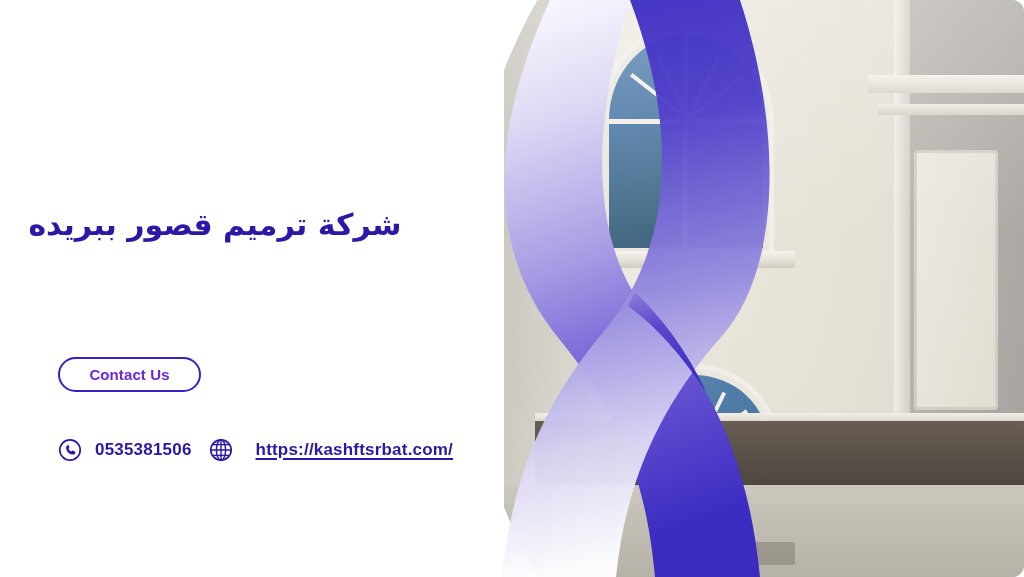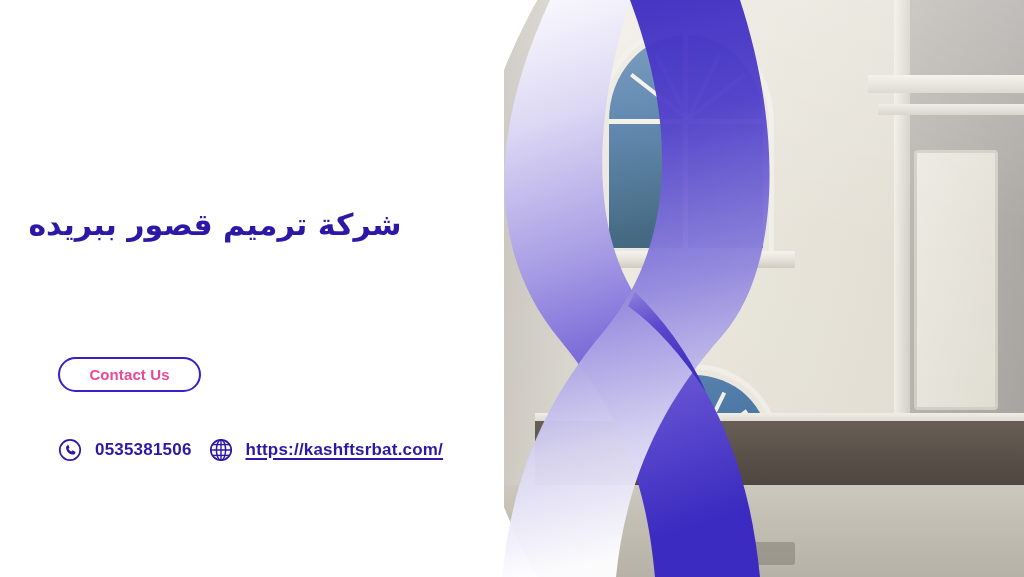--- a/index.html
+++ b/index.html
@@ -8,20 +8,21 @@
     padding: 0;
     background: #ffffff;
   }
   #banner {
     position: relative;
     width: 1024px;
     height: 577px;
     overflow: hidden;
     background: #ffffff;
     font-family: "Liberation Sans", "DejaVu Sans", sans-serif;
+    border-radius: 12px;
   }
 
   
   .photo-layer {
     position: absolute;
     top: 0;
     right: 0;
     width: 520px;
     height: 577px;
     overflow: hidden;
@@ -212,21 +213,21 @@
     display: inline-flex;
     align-items: center;
     justify-content: center;
     box-sizing: border-box;
     min-width: 143px;
     height: 35px;
     padding: 0 22px;
     border: 2.5px solid #3a1fc9;
     border-radius: 999px;
     background: #ffffff;
-    color: #ec4899;
+    color: #6d28d9;
     font-size: 15px;
     font-weight: 700;
     letter-spacing: .1px;
     cursor: pointer;
     white-space: nowrap;
   }
   .contact-list {
     position: absolute;
     left: 58px;
     top: 438px;
@@ -251,20 +252,21 @@
     font-weight: 700;
     color: #2c17a6;
     letter-spacing: .2px;
     white-space: nowrap;
   }
   .c-text.link {
     text-decoration: underline;
     text-underline-offset: 3px;
     text-decoration-thickness: 1.6px;
     cursor: pointer;
+    margin-left: 10px;
   }
 </style>
 </head>
 <body>
 
 <div id="banner">
 
   <div class="photo-layer">
     <div class="photo-clip">
       <div class="photo">

